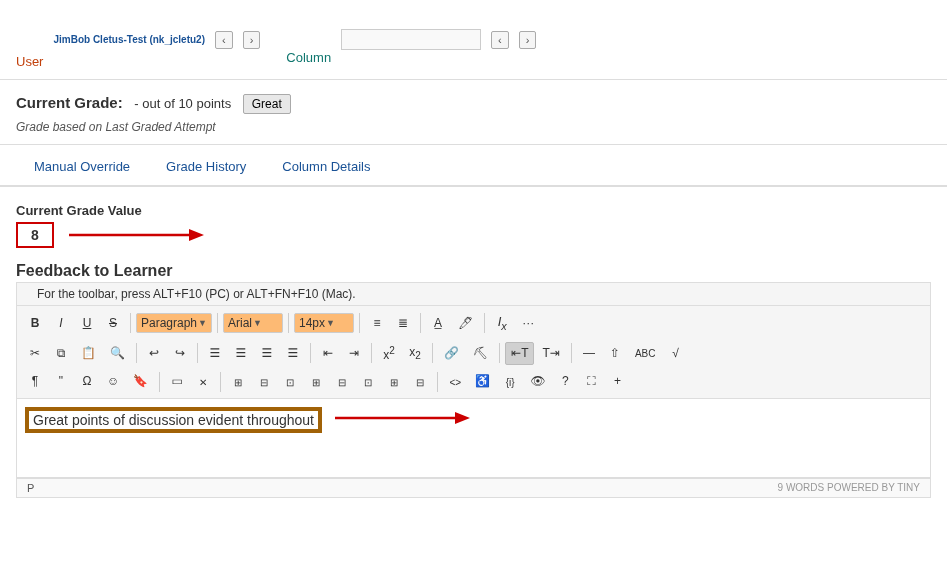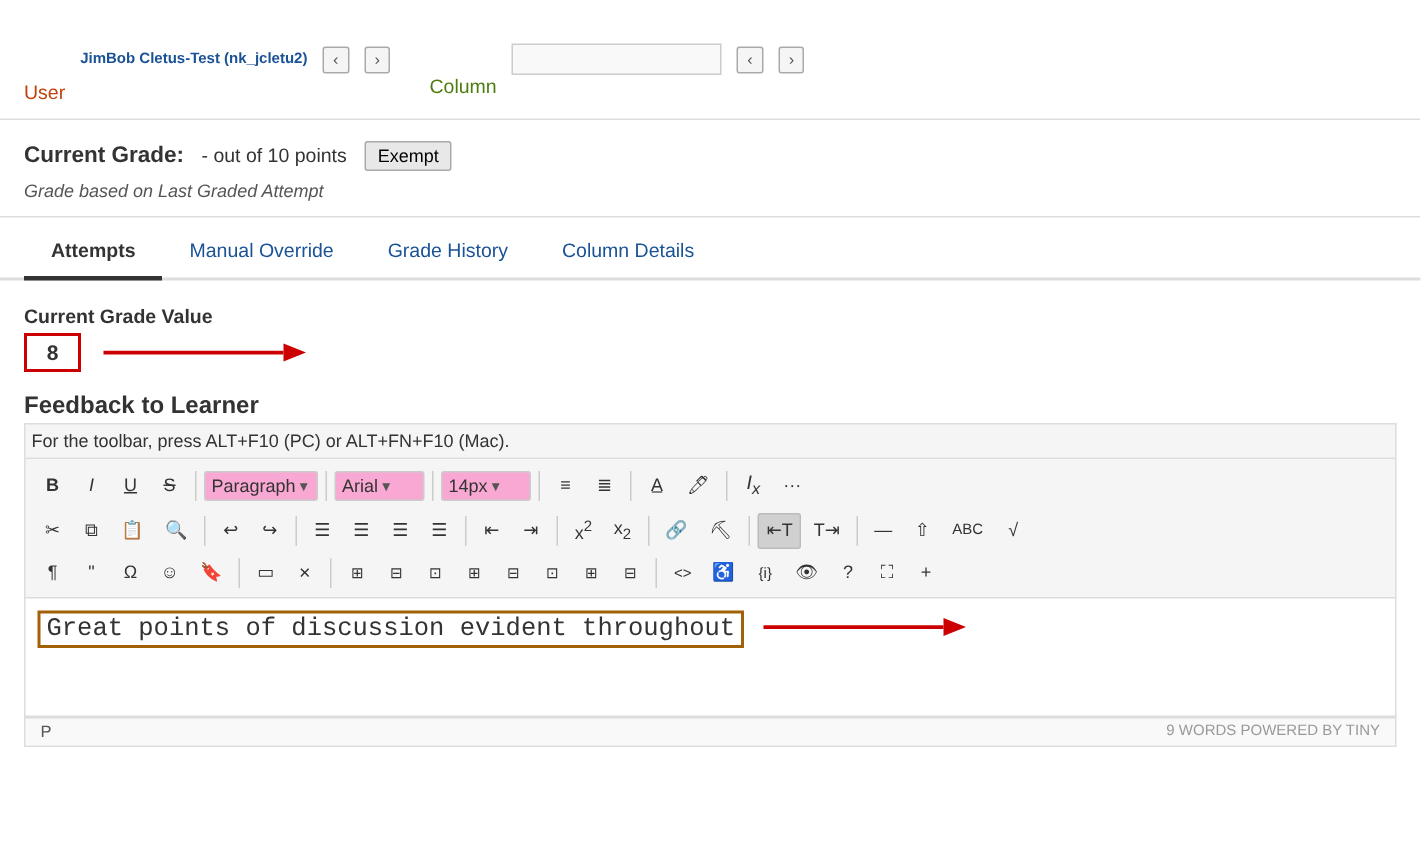--- a/index.html
+++ b/index.html
@@ -9,21 +9,21 @@
     .header-bar {
       display: flex; align-items: center; gap: 10px;
       padding: 10px 16px; border-bottom: 1px solid #ddd; background: #fff;
     }
     .header-bar .user-label { color: #c2410c; font-size: 13px; margin-top: 44px; }
     .header-bar .user-name { font-weight: bold; color: #1a5296; font-size: 10px; }
     .nav-btn {
       border: 1px solid #aaa; background: #f5f5f5; padding: 2px 6px;
       cursor: pointer; font-size: 11px; color: #555; border-radius: 2px;
     }
-    .col-label { color: #4d7c0f; margin-left: 16px; margin-top: 36px; }
+    .col-label { color: #0f766e; margin-left: 16px; margin-top: 36px; }
     .col-input {
       border: 1px solid #ccc; padding: 2px 8px; width: 140px;
       font-size: 13px; background: #f9f9f9; color: #888;
     }
 
     
     .grade-section {
       padding: 14px 16px 10px 16px; border-bottom: 1px solid #ddd;
     }
     .grade-section h2 { font-size: 15px; font-weight: bold; display: inline; }
@@ -62,53 +62,52 @@
     }
     .red-arrow {
       display: inline-block; margin-left: 10px;
     }
     
 
     
     .feedback-label { font-weight: bold; font-size: 16px; margin-bottom: 2px; }
     .toolbar-hint {
       background: #f5f5f5; border: 1px solid #ddd; border-bottom: none;
-      padding: 4px 4px; font-size: 12px; color: #333;
+      padding: 4px 20px; font-size: 12px; color: #333;
     }
     .toolbar {
       background: #f5f5f5; border: 1px solid #ddd; border-bottom: none;
       display: flex; flex-wrap: wrap; align-items: center; gap: 1px;
       padding: 4px 6px;
     }
     .toolbar-row {
       display: flex; align-items: center; gap: 2px; width: 100%;
     }
     .tb-btn {
       border: 1px solid transparent; background: transparent; padding: 3px 5px;
       cursor: pointer; font-size: 12px; color: #333; border-radius: 2px;
       min-width: 24px; text-align: center; line-height: 1.3;
     }
     .tb-btn.active { background: #d0d0d0; border-color: #bbb; }
     .tb-sep { width: 1px; background: #ccc; height: 20px; margin: 0 3px; }
     .tb-dropdown {
       display: flex; align-items: center; gap: 1px;
-      border: 1px solid #ccc; background: #f9a8d4; padding: 2px 4px;
+      border: 1px solid #ccc; background: #fdba74; padding: 2px 4px;
       font-size: 12px; border-radius: 2px; cursor: pointer; min-width: 60px;
     }
     .tb-dropdown-caret { font-size: 9px; color: #555; }
 
     
     .editor-area {
       border: 1px solid #ddd; min-height: 80px; padding: 8px;
       background: #fff; font-size: 13px; position: relative;
     }
     .editor-text-box {
-      border: 2px solid #a16207; display: inline-block; padding: 1px 4px;
-      font-size: 17px;
-      font-family: Liberation Mono, monospace;
+      border: 4px solid #a16207; display: inline-block; padding: 1px 4px;
+      font-size: 14px;
     }
     .red-arrow-editor {
       display: inline-block; vertical-align: middle; margin-left: 8px;
     }
     .editor-row {
       display: flex; align-items: center; margin-bottom: 6px;
     }
     .editor-status {
       border-top: 1px solid #ddd; background: #f9f9f9;
       padding: 3px 10px; font-size: 11px; color: #555;
@@ -127,26 +126,25 @@
   <button class="nav-btn">›</button>
   <span class="col-label">Column</span>
   <input class="col-input" type="text" value="" readonly="" style="">
   <button class="nav-btn">‹</button>
   <button class="nav-btn">›</button>
 </div>
 
 <div class="grade-section">
   <h2>Current Grade:</h2>
   <span class="grade-info">- out of 10 points</span>
-  <button class="exempt-btn">Exempt</button>
+  <button class="exempt-btn">Great</button>
   <div class="grade-meta">Grade based on Last Graded Attempt</div>
 </div>
 
 <div class="tabs">
-  <a class="tab active">Attempts</a>
   <a class="tab">Manual Override</a>
   <a class="tab">Grade History</a>
   <a class="tab">Column Details</a>
 </div>
 
 <div class="content">
 
   <div class="field-label">Current Grade Value</div>
   <div class="red-arrow-row">
     <div class="grade-value-box">8</div>

